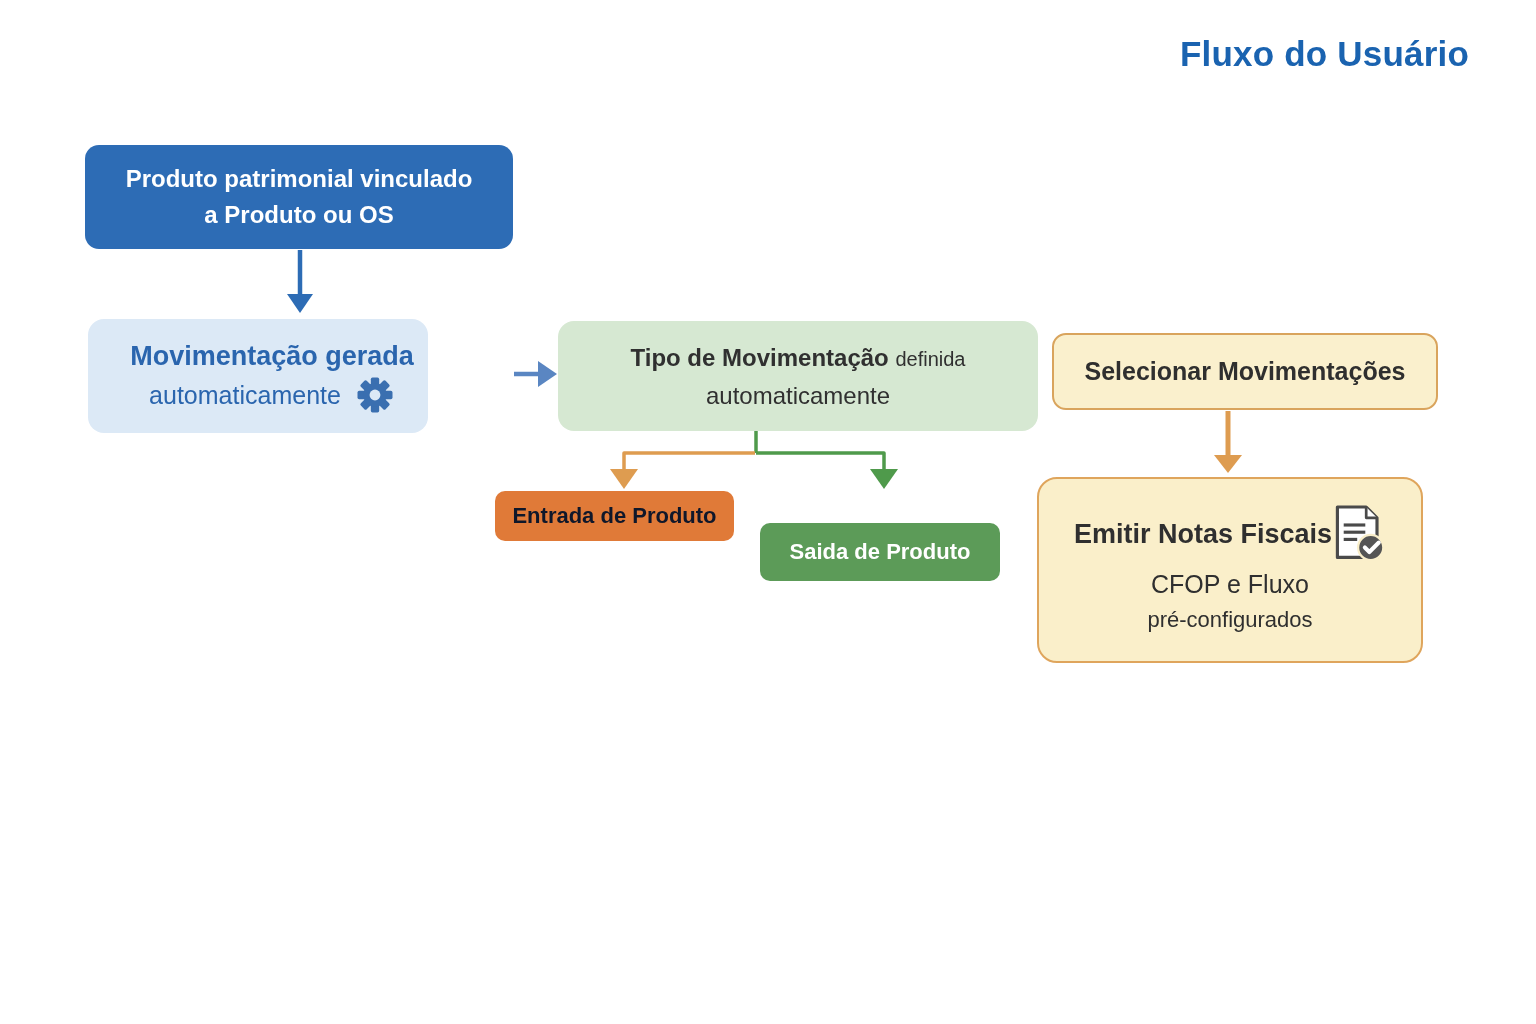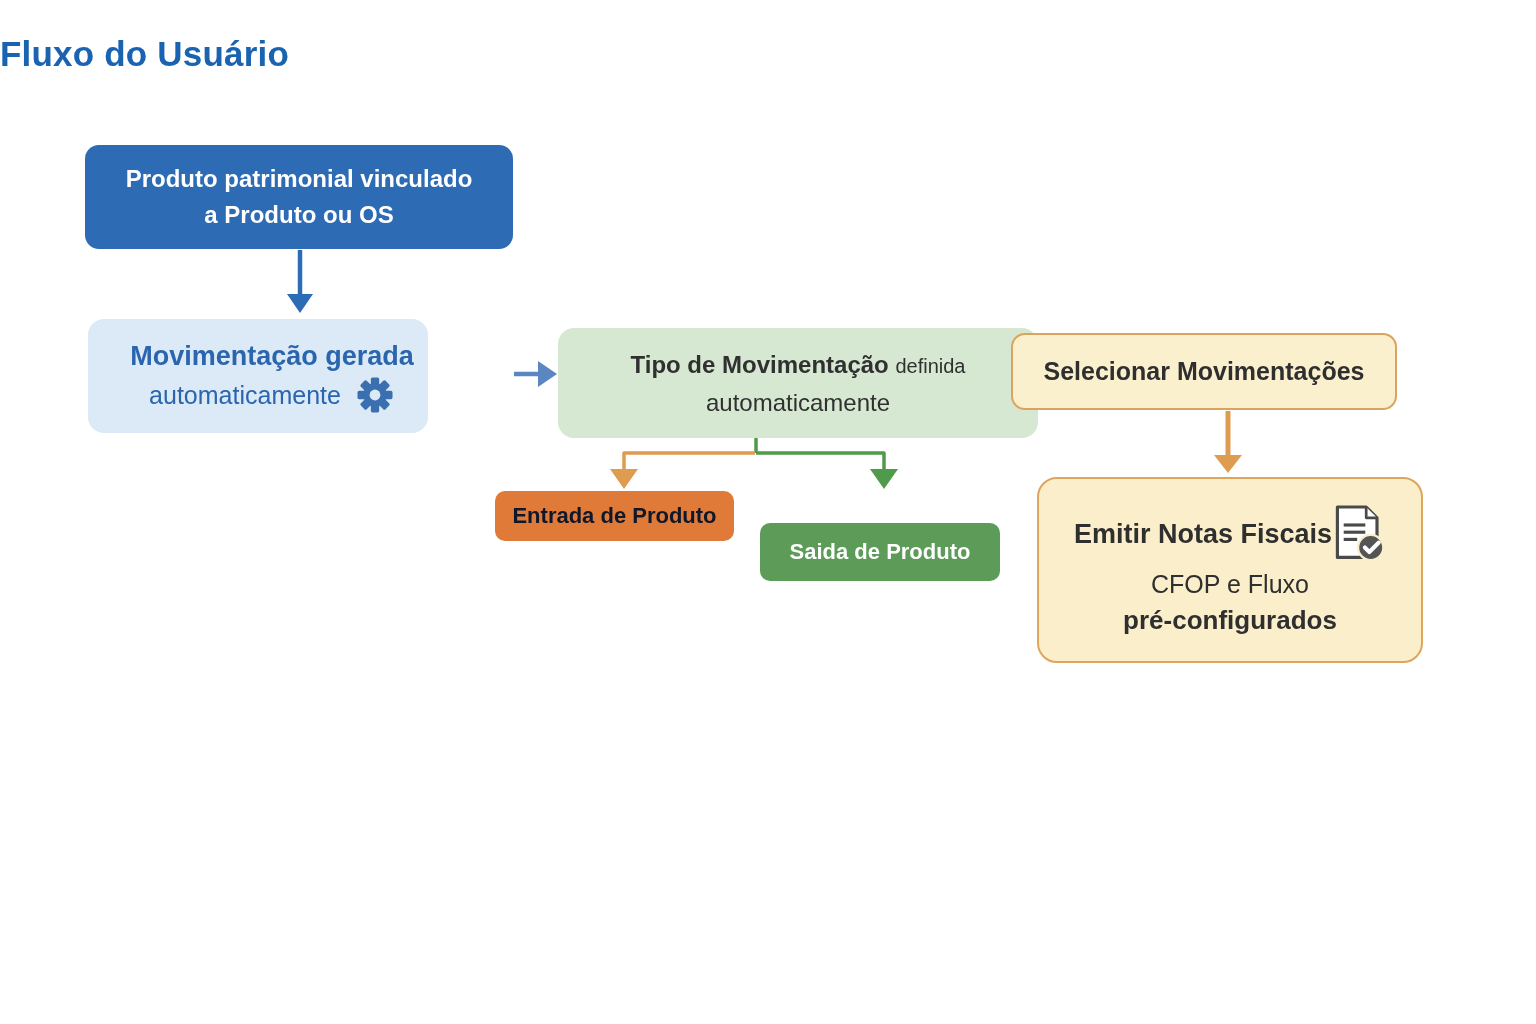--- a/index.html
+++ b/index.html
@@ -13,21 +13,21 @@
     width: 1536px;
     height: 1024px;
     overflow: hidden;
     background: #ffffff;
   }
   .title {
     position: absolute;
     top: 34px;
     left: 0;
     width: 1469px;
-    text-align: left;
+    text-align: right;
     font-size: 35px;
     font-weight: bold;
     color: #1a63b0;
     letter-spacing: 0.2px;
   }
   .arrows {
     position: absolute;
     inset: 0;
     pointer-events: none;
   }
@@ -56,32 +56,32 @@
     color: #2a65ae;
     font-size: 25px;
     padding-left: 28px;
   }
   .box-movimentacao .l1 { font-weight: bold; font-size: 27px; line-height: 38px; }
   .box-movimentacao .l2row {
     display: flex; align-items: center; justify-content: center; gap: 14px;
     line-height: 38px;
   }
   .box-tipo {
-    left: 558px; top: 328px; width: 480px; height: 110px;
+    left: 558px; top: 321px; width: 480px; height: 110px;
     background: #d6e8d2;
     border-radius: 16px;
     color: #303030;
     font-size: 24px;
   }
   .box-tipo .l1 { line-height: 38px; }
   .box-tipo .l1 .b { font-weight: bold; }
   .box-tipo .l1 .sfx { font-size: 20px; }
   .box-tipo .l2 { line-height: 36px; }
   .box-selecionar {
-    left: 1011px; top: 333px; width: 386px; height: 77px;
+    left: 1052px; top: 333px; width: 386px; height: 77px;
     background: #faf0cd;
     border: 2px solid #d9a45d;
     border-radius: 14px;
     color: #2f2f2f;
     font-weight: bold;
     font-size: 25px;
   }
   .box-entrada {
     left: 495px; top: 491px; width: 239px; height: 50px;
     background: #e07a38;
@@ -105,21 +105,21 @@
     border: 2px solid #dfa55c;
     border-radius: 20px;
     color: #2f2f2f;
     font-size: 25px;
   }
   .box-emitir .row1 {
     display: flex; align-items: center; justify-content: center; 
     font-weight: bold; font-size: 27px; line-height: 40px;
   }
   .box-emitir .l2 { line-height: 38px; }
-  .box-emitir .l3 { font-size: 26px; line-height: 34px; font-weight: bold; }
+  .box-emitir .l3 { font-size: 22px; line-height: 34px; }
   .iconwrap { display: inline-flex; align-items: center; }
 </style>
 </head>
 <body>
 
 <div class="canvas">
 
   <div class="title">Fluxo do Usuário</div>
 
   <svg class="arrows" width="1536" height="1024" viewBox="0 0 1536 1024">

